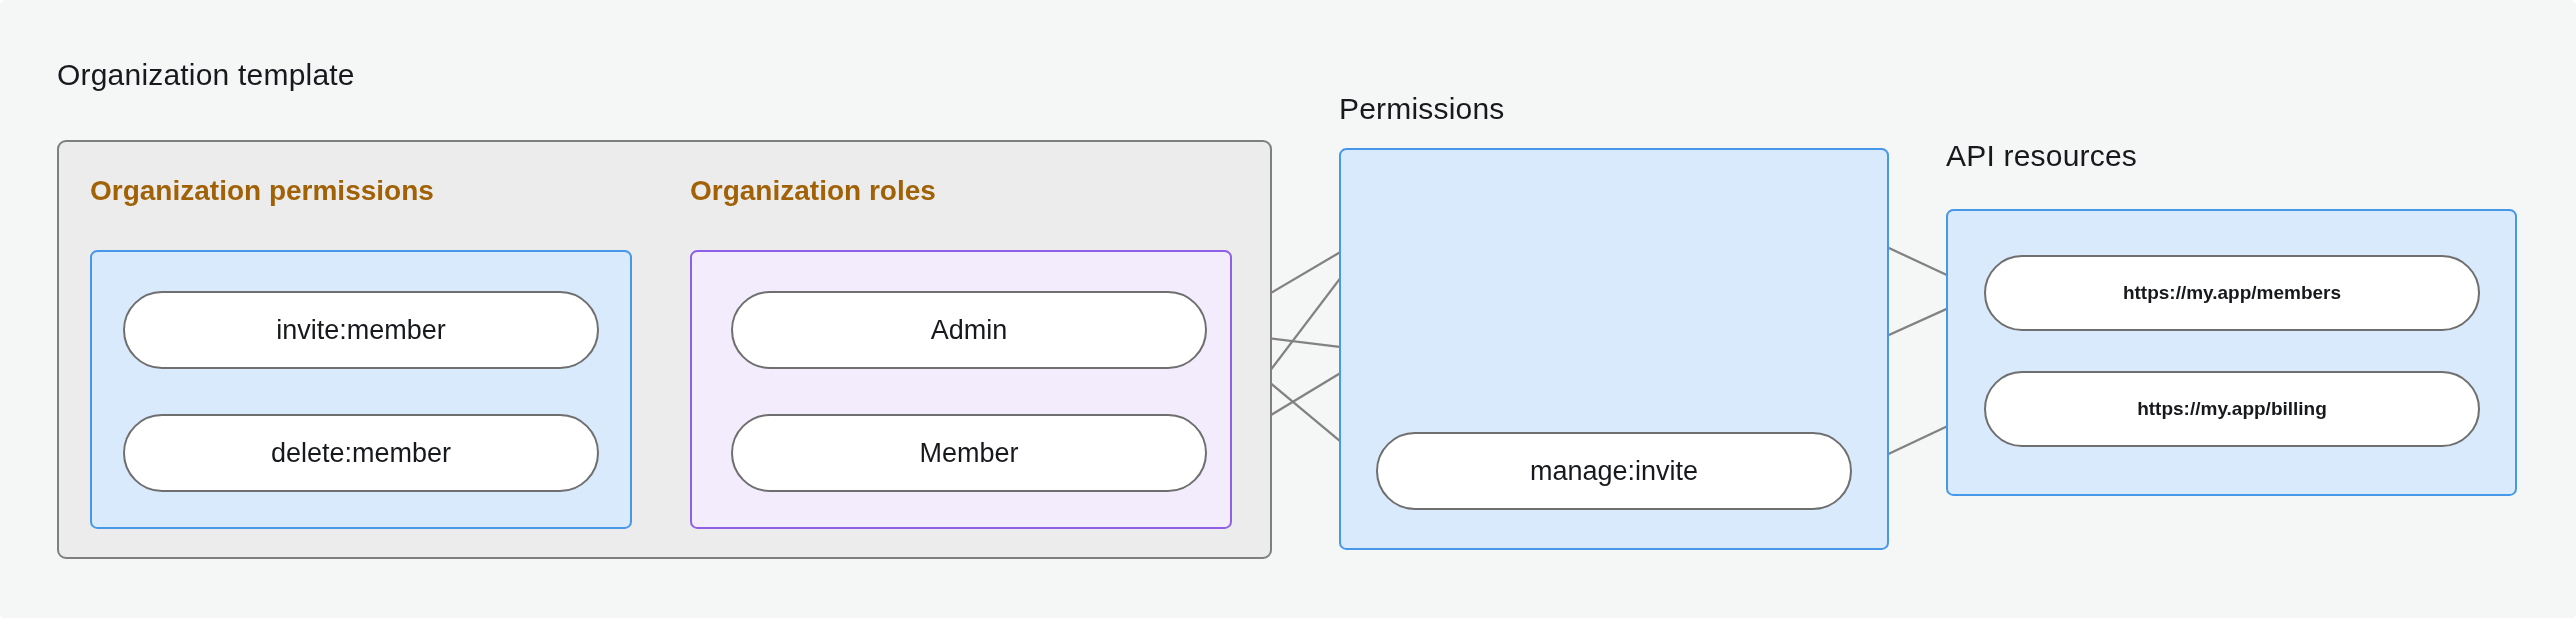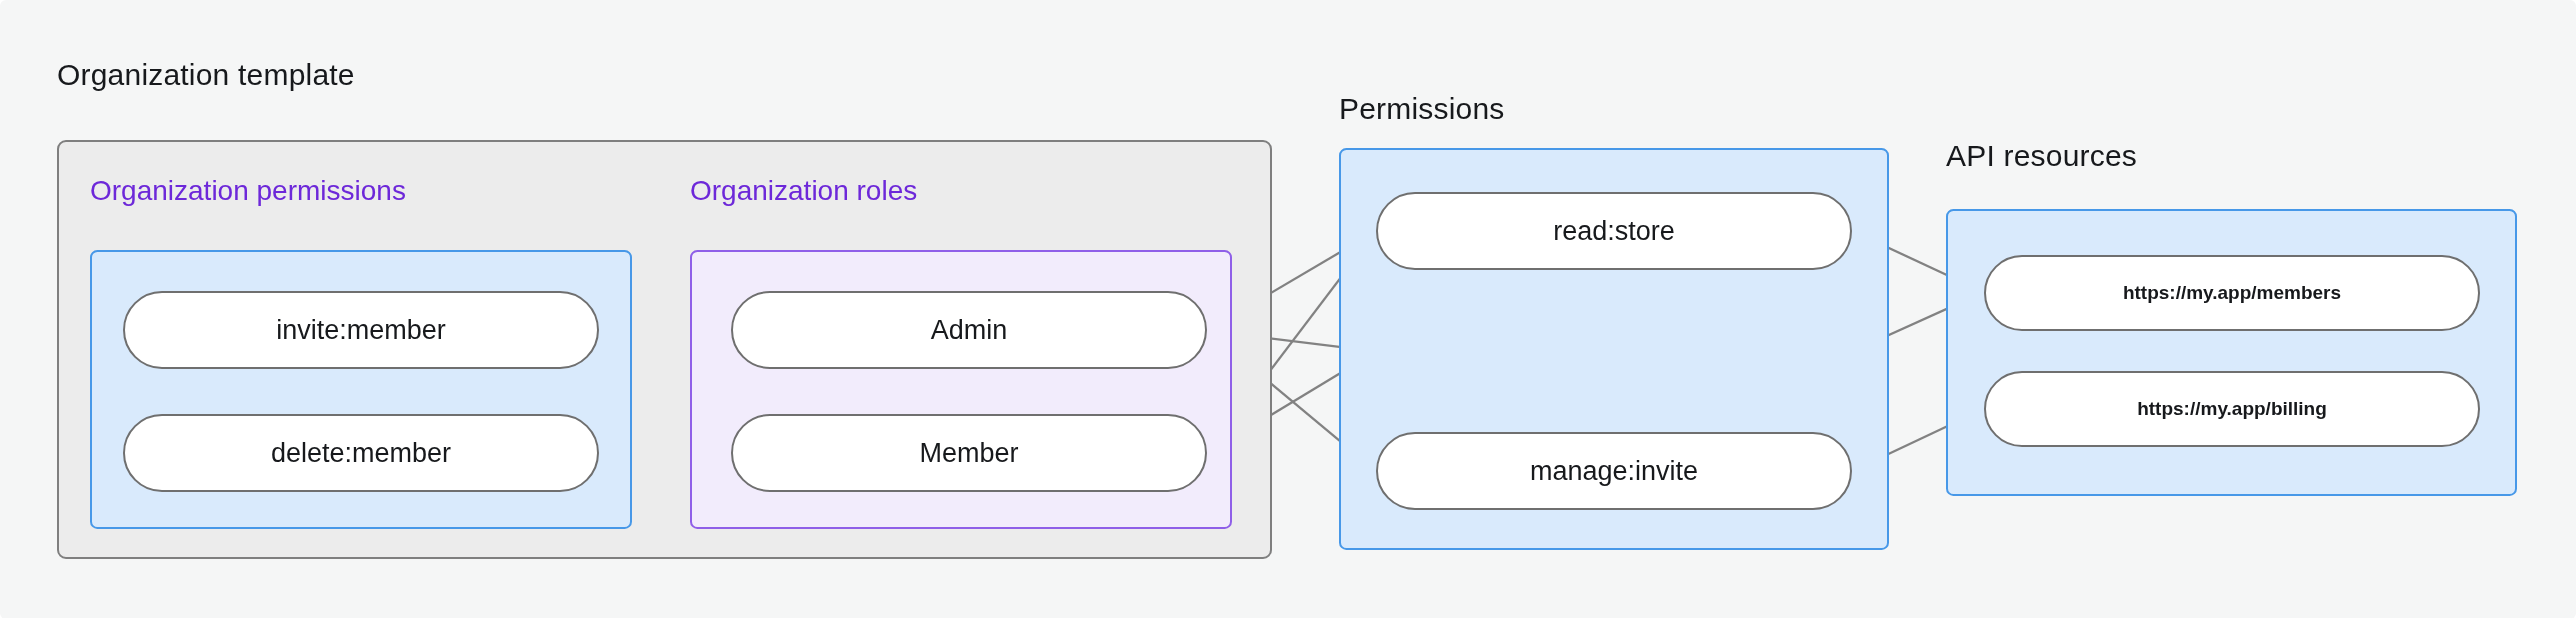--- a/index.html
+++ b/index.html
@@ -21,22 +21,22 @@
     position: absolute;
     font-size: 30px;
     font-weight: 500;
     letter-spacing: 0.2px;
     color: #17191c;
     white-space: nowrap;
   }
   .sub-heading {
     position: absolute;
     font-size: 28px;
-    font-weight: 400;
-    color: #6d28d9;
+    font-weight: 700;
+    color: #a16207;
     white-space: nowrap;
   }
   .box {
     position: absolute;
     box-sizing: border-box;
   }
   .gray-box {
     background: #ececec;
     border: 2.7px solid #7f7f7f;
     border-radius: 9px;
@@ -130,21 +130,20 @@
   <div class="box purple-box" style="left:690px; top:250px; width:542px; height:279px;"></div>
 
   <div class="pill" style="left:731px; top:414px; width:476px; height:78px;">Member</div>
 
   <div class="pill" style="left:731px; top:291px; width:476px; height:78px;">Admin</div>
 
   <div class="heading" style="left:1339px; top:92px;">Permissions</div>
 
   <div class="box blue-box" style="left:1339px; top:148px; width:550px; height:402px;"></div>
 
-  <div class="pill" style="left:1376px; top:192px; width:476px; height:78px;">read:store</div>
 
 
   <div class="pill" style="left:1376px; top:432px; width:476px; height:78px;">manage:invite</div>
 
   <div class="heading" style="left:1946px; top:139px;">API resources</div>
 
   <div class="box blue-box" style="left:1946px; top:209px; width:571px; height:287px;"></div>
 
   <div class="pill small-text" style="left:1984px; top:255px; width:496px; height:76px;">https://my.app/members</div>
 

